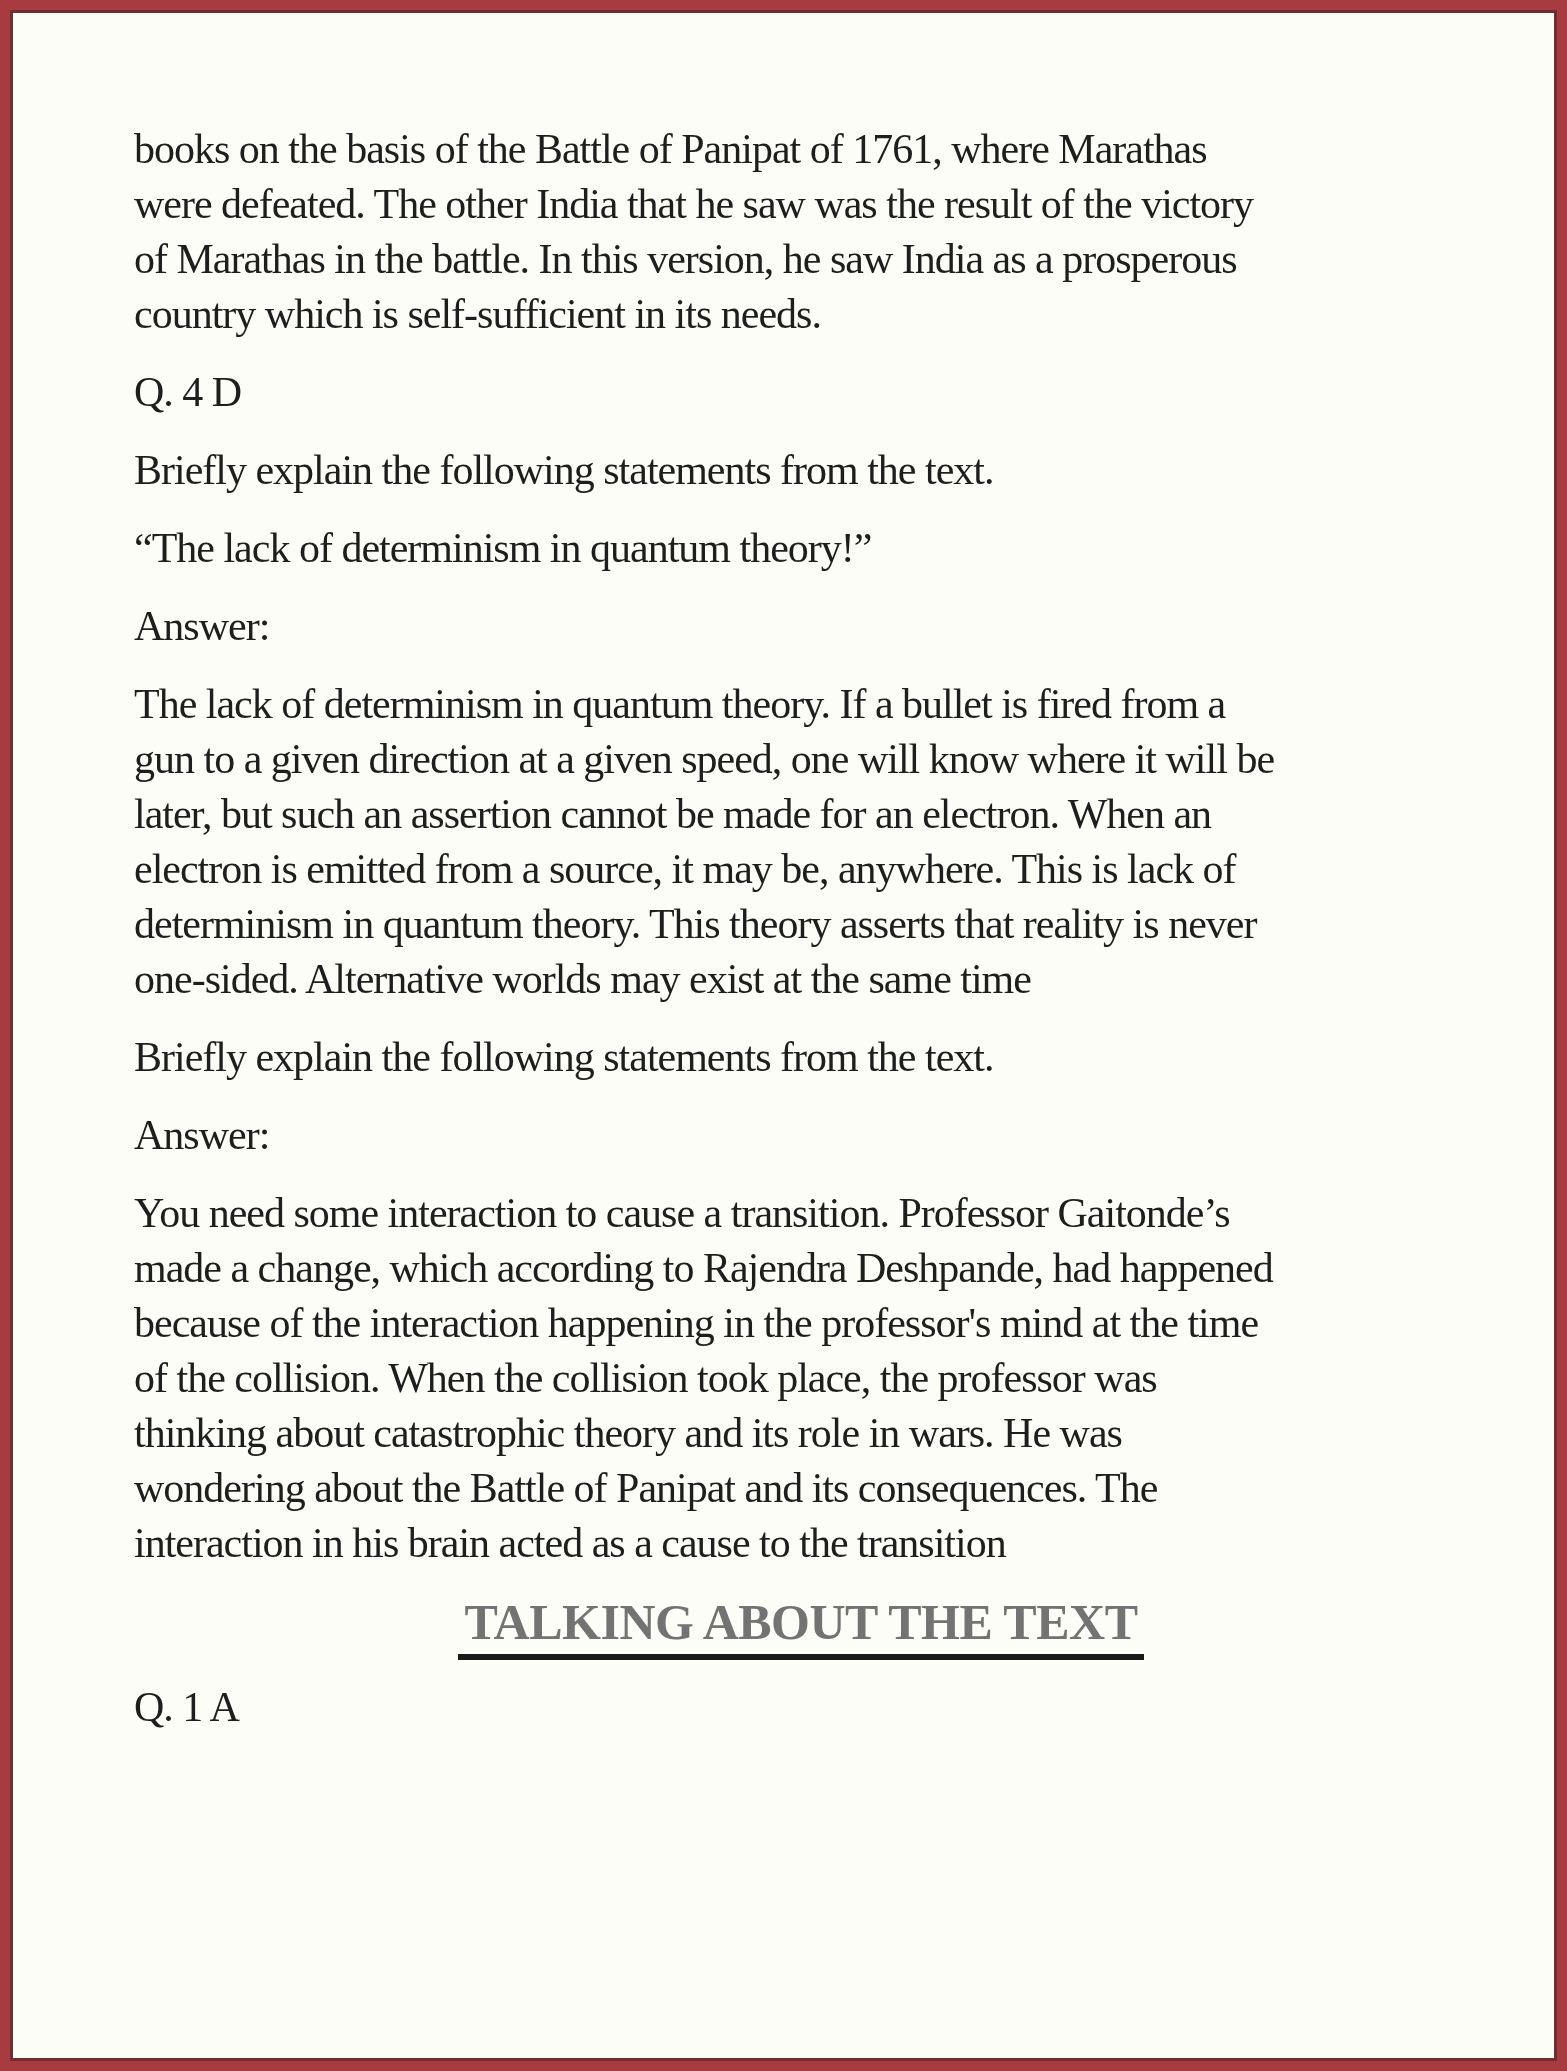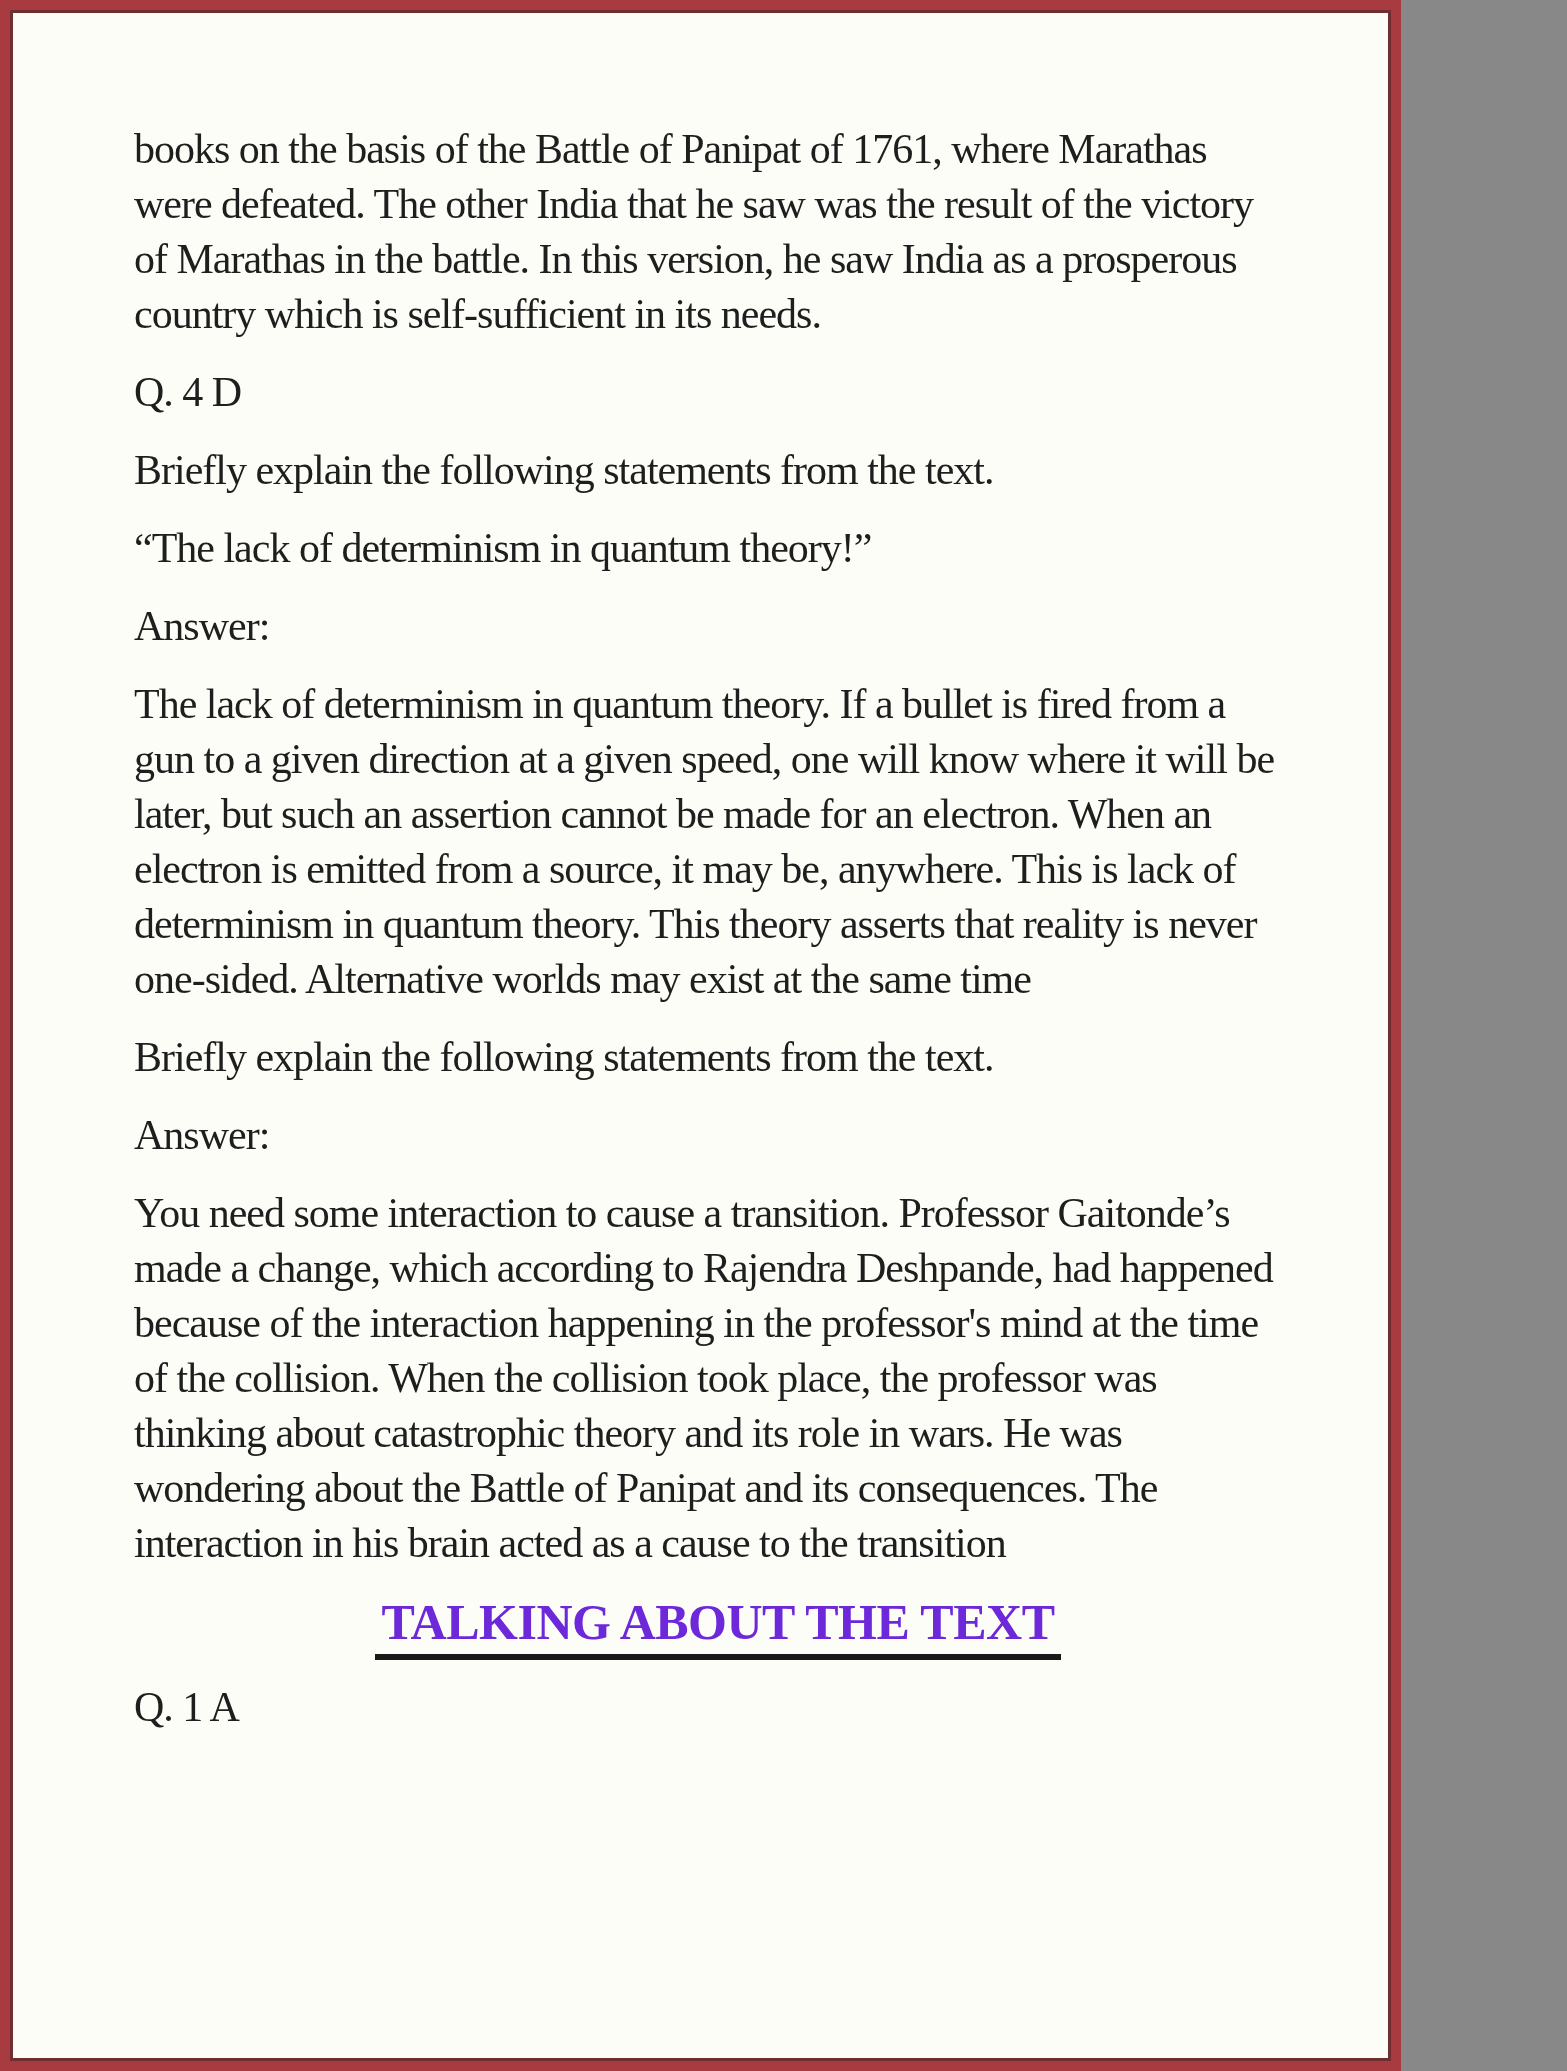--- a/index.html
+++ b/index.html
@@ -2,21 +2,21 @@
 <html><head>
 <meta charset="utf-8">
 <style>
   html, body {
     margin: 0;
     padding: 0;
     background: #888;
   }
   .page {
     position: relative;
-    width: 1401px;
+    width: 1567px;
     height: 2071px;
     box-sizing: border-box;
     background: #fdfdf8;
     border: 10px solid #a83b40;
     overflow: hidden;
   }
   .inner-frame {
     box-sizing: border-box;
     width: 100%;
     height: 100%;
@@ -47,21 +47,21 @@
     margin: 23px 0 20px 0;
     text-align: center;
     white-space: nowrap;
   }
   .section-heading .heading-text {
     display: inline-block;
     font-size: 50px;
     font-weight: bold;
     line-height: 56px;
     letter-spacing: -0.5px;
-    color: #6d28d9;
+    color: #737373;
     border-bottom: 6px solid #1a1a1a;
     padding: 0 6px 4px 6px;
   }
   .last {
     margin-bottom: 6px;
   }
 </style>
 </head>
 <body>
 

